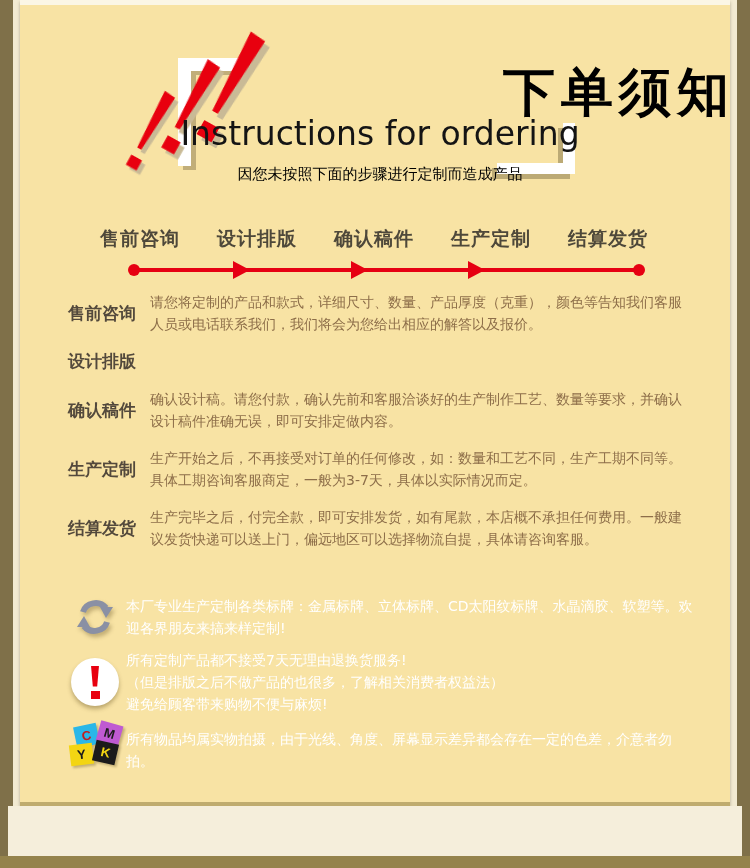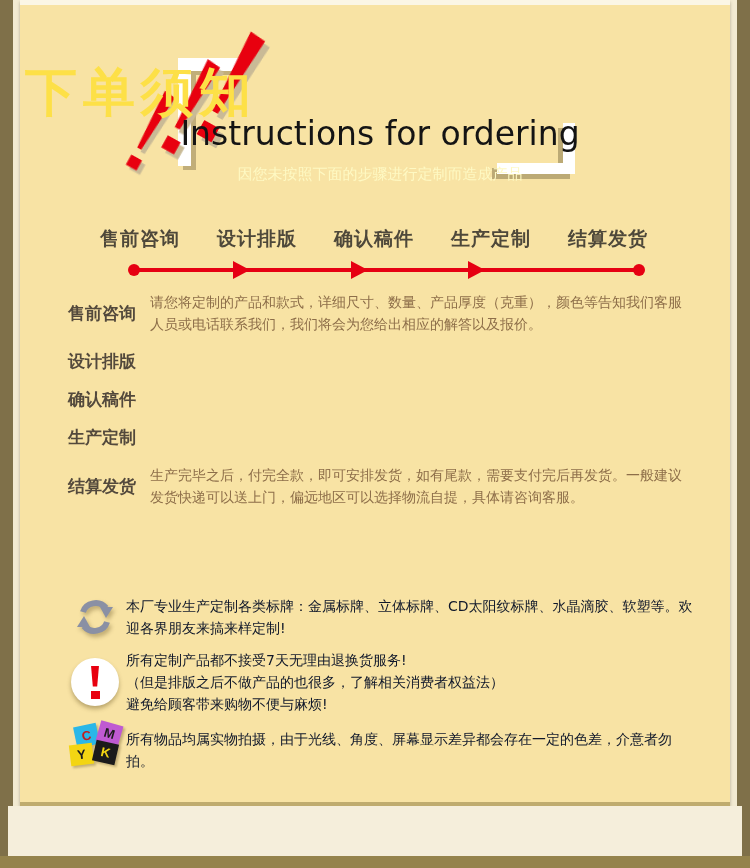--- a/index.html
+++ b/index.html
@@ -40,30 +40,30 @@
   .mark-3 { left:80px; top:0px;  transform:rotate(29deg); }
 
   .bracket-br {
     position:absolute; left:497px; top:123px; width:78px; height:51px;
     border-right:12px solid #fff; border-bottom:11px solid #fff;
     filter:drop-shadow(-5px 5px 0 rgba(148,131,86,.6));
   }
 
   .title-cn {
     position:absolute; left:25px; top:58px; width:710px;
-    text-align:left; font-size:52px; font-weight:bold; color:#fde047;
+    text-align:right; font-size:52px; font-weight:bold; color:#000000;
     letter-spacing:6px;
   }
   .title-en {
     position:absolute; left:25px; top:114px; width:710px;
     text-align:center; font-size:33px; color:#141414; font-weight:500;
   }
   .intro {
     position:absolute; left:25px; top:164px; width:710px;
-    text-align:center; font-size:15px; line-height:21px; color:#fef9c3;
+    text-align:center; font-size:15px; line-height:21px; color:#000000;
   }
 
   
   .timeline { position:absolute; left:100px; top:226px; width:548px; }
   .tl-labels { display:flex; justify-content:space-between; }
   .tl-labels span { font-size:19px; font-weight:bold; color:#4e483a; letter-spacing:1px; }
   .tl-line-wrap { position:relative; height:20px; margin-top:8px; }
   .tl-line { position:absolute; left:33px; right:8px; top:8px; height:4px; background:#e60012; }
   .tl-dot { position:absolute; top:4px; width:12px; height:12px; border-radius:50%; background:#e60012; }
   .tl-dot-start { left:28px; } .tl-dot-end { right:3px; }
@@ -74,21 +74,21 @@
   
   .sections { position:absolute; left:68px; top:291px; width:625px; }
   .sec { display:flex; align-items:center; margin-bottom:15px; }
   .sec-label { flex:0 0 82px; font-size:17px; font-weight:bold; color:#53493c; }
   .sec-text { flex:1; font-size:14px; line-height:22px; color:#8d6e49; }
 
   
   .notes { position:absolute; left:64px; top:595px; width:632px; }
   .note { display:flex; align-items:center; margin-bottom:10px; }
   .note-icon-col { flex:0 0 62px; display:flex; justify-content:center; }
-  .note-text { flex:1; font-size:14px; line-height:22px; color:#0f172a; }
+  .note-text { flex:1; font-size:14px; line-height:22px; color:#ffffff; }
 
   .refresh-svg { filter:drop-shadow(2px 3px 2px rgba(120,100,50,.45)); }
   .warn-circle {
     width:48px; height:48px; border-radius:50%; background:#fff;
     box-shadow:0 3px 4px rgba(110,90,40,.45);
     display:flex; flex-direction:column; align-items:center; justify-content:center;
   }
   .warn-bar { width:10px; height:21px; background:#e8000f;
               clip-path:polygon(10% 0,90% 0,72% 100%,28% 100%); }
   .warn-dot { width:9px; height:8px; background:#e8000f; margin-top:4px; }
@@ -155,27 +155,29 @@
   <div class="sections">
     <div class="sec">
       <div class="sec-label">售前咨询</div>
       <div class="sec-text">请您将定制的产品和款式，详细尺寸、数量、产品厚度（克重），颜色等告知我们客服人员或电话联系我们，我们将会为您给出相应的解答以及报价。</div>
     </div>
     <div class="sec">
       <div class="sec-label">设计排版</div>
     </div>
     <div class="sec">
       <div class="sec-label">确认稿件</div>
+      <div class="sec-text">确认设计稿。请您付款，确认先前和客服洽谈好的生产制作工艺、数量等要求，并确认设计稿件准确无误，即可安排定做内容。</div>
     </div>
     <div class="sec">
       <div class="sec-label">生产定制</div>
+      <div class="sec-text">生产开始之后，不再接受对订单的任何修改，如：数量和工艺不同，生产工期不同等。具体工期咨询客服商定，一般为3-7天，具体以实际情况而定。</div>
     </div>
     <div class="sec">
       <div class="sec-label">结算发货</div>
-      <div class="sec-text">生产完毕之后，付完全款，即可安排发货，如有尾款，需要支付完后再发货。一般建议发货快递可以送上门，偏远地区可以选择物流自提，具体请咨询客服。</div>
+      <div class="sec-text">生产完毕之后，付完全款，即可安排发货，如有尾款，本店概不承担任何费用。一般建议发货快递可以送上门，偏远地区可以选择物流自提，具体请咨询客服。</div>
     </div>
   </div>
 
   <div class="notes">
 
     <div class="note">
       <div class="note-icon-col">
         <svg class="refresh-svg" width="40" height="40" viewBox="0 0 40 40">
           <path d="M8,15 A13,12 0 0 1 31,11" fill="none" stroke="#8a90a4" stroke-width="6"></path>
           <polygon points="25,10 38,10 31,21" fill="#8a90a4"></polygon>

